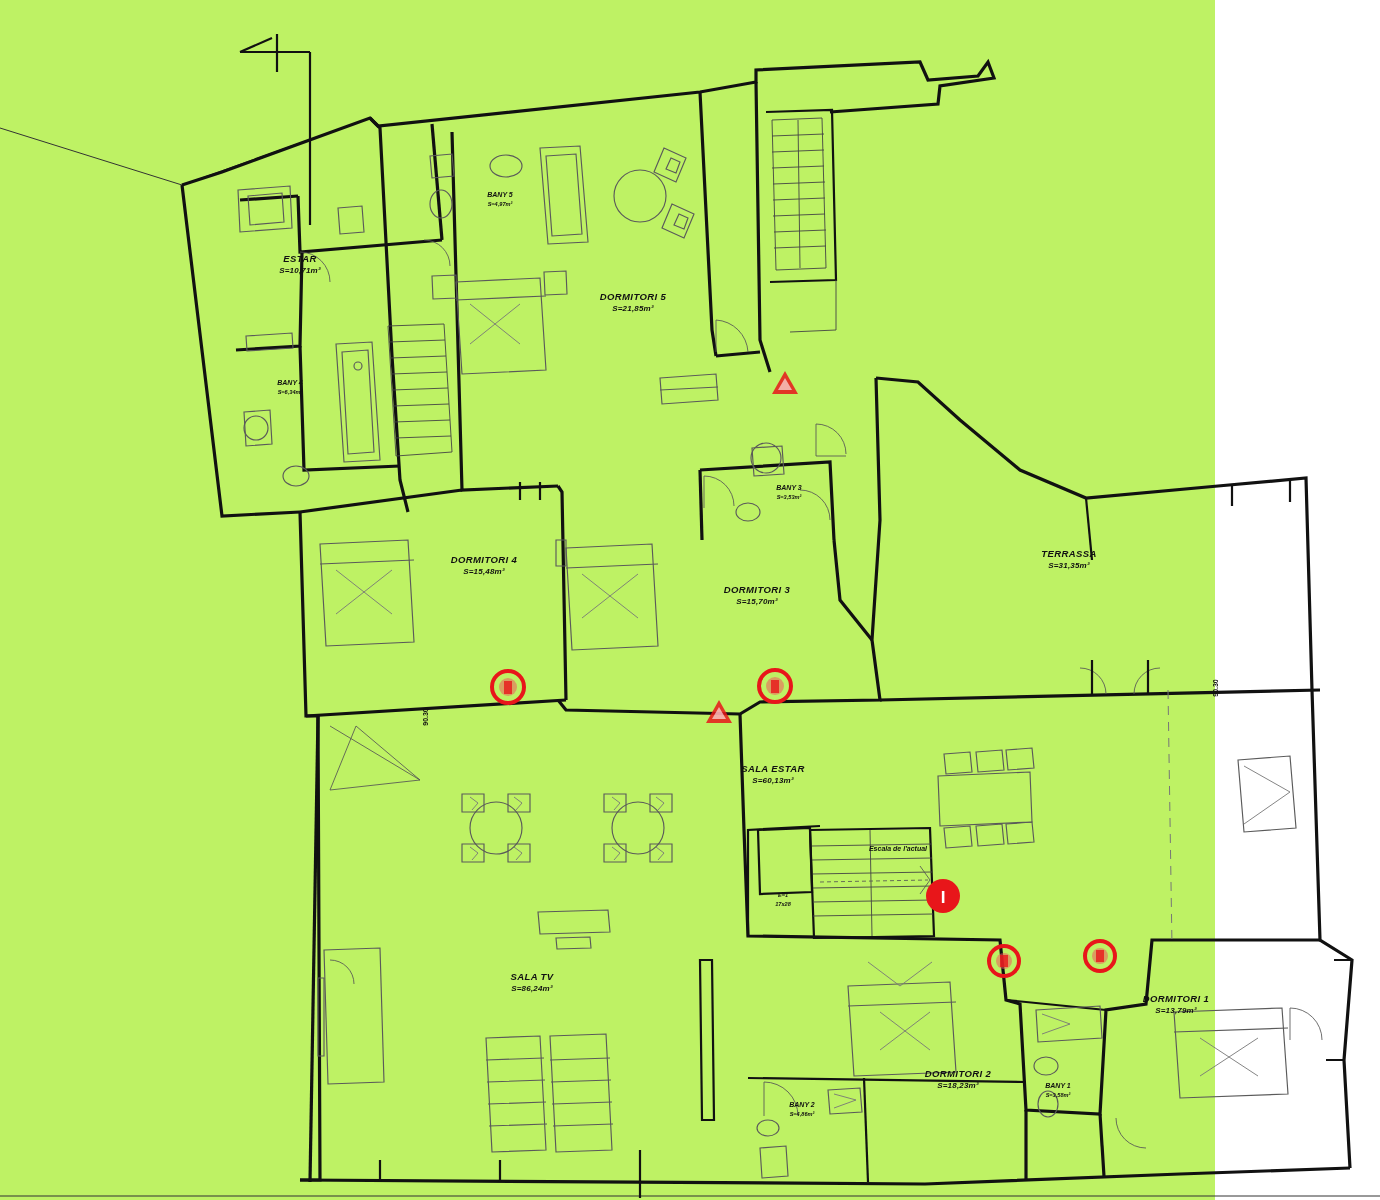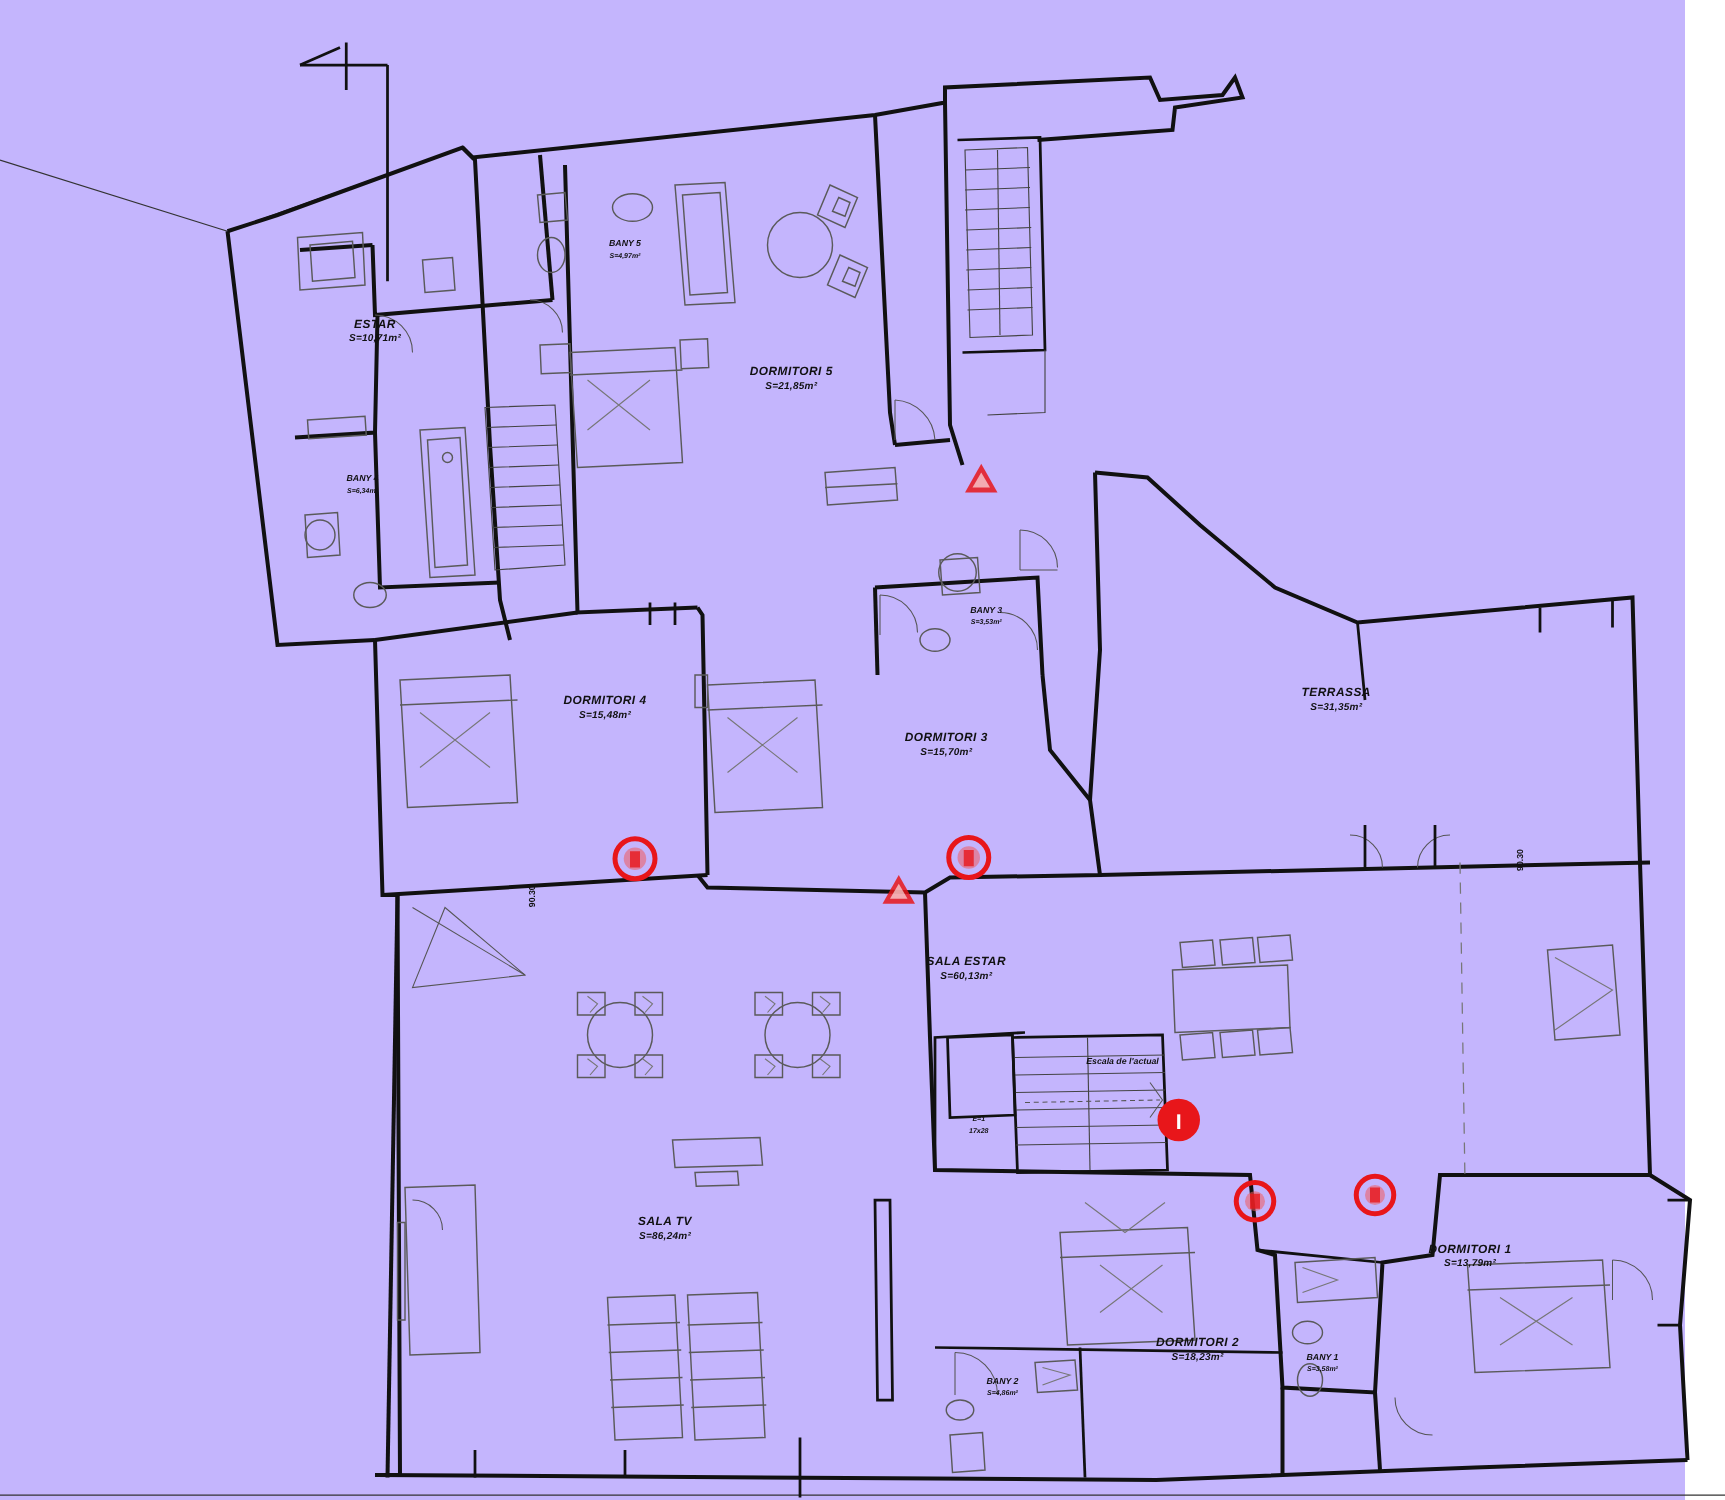--- a/index.html
+++ b/index.html
@@ -1,18 +1,18 @@
 <!DOCTYPE html>
 <html><head>
 <meta charset="utf-8">
 <style>
   html,body{margin:0;padding:0;background:#ffffff;}
   body{width:1380px;height:1200px;overflow:hidden;
        font-family:"Liberation Sans",sans-serif;}
-  #plan{position:relative;width:1348px;height:1200px;background:#c4b5fd;}
+  #plan{position:relative;width:1215px;height:1200px;background:#bef264;}
   svg{display:block;}
   .lbl{font-family:"Liberation Sans",sans-serif;font-weight:bold;
        font-style:italic;text-anchor:middle;fill:#111;}
   .lbl-name{font-size:9.5px;letter-spacing:.4px;}
   .lbl-area{font-size:8px;letter-spacing:.2px;}
   .lbl-small{font-size:7px;}
   .lbl-tiny{font-size:5.6px;}
   .dim{font-family:"Liberation Sans",sans-serif;font-weight:bold;
        font-size:7px;fill:#111;text-anchor:middle;}
   .wall{fill:none;stroke:#111;stroke-width:3.2;}

